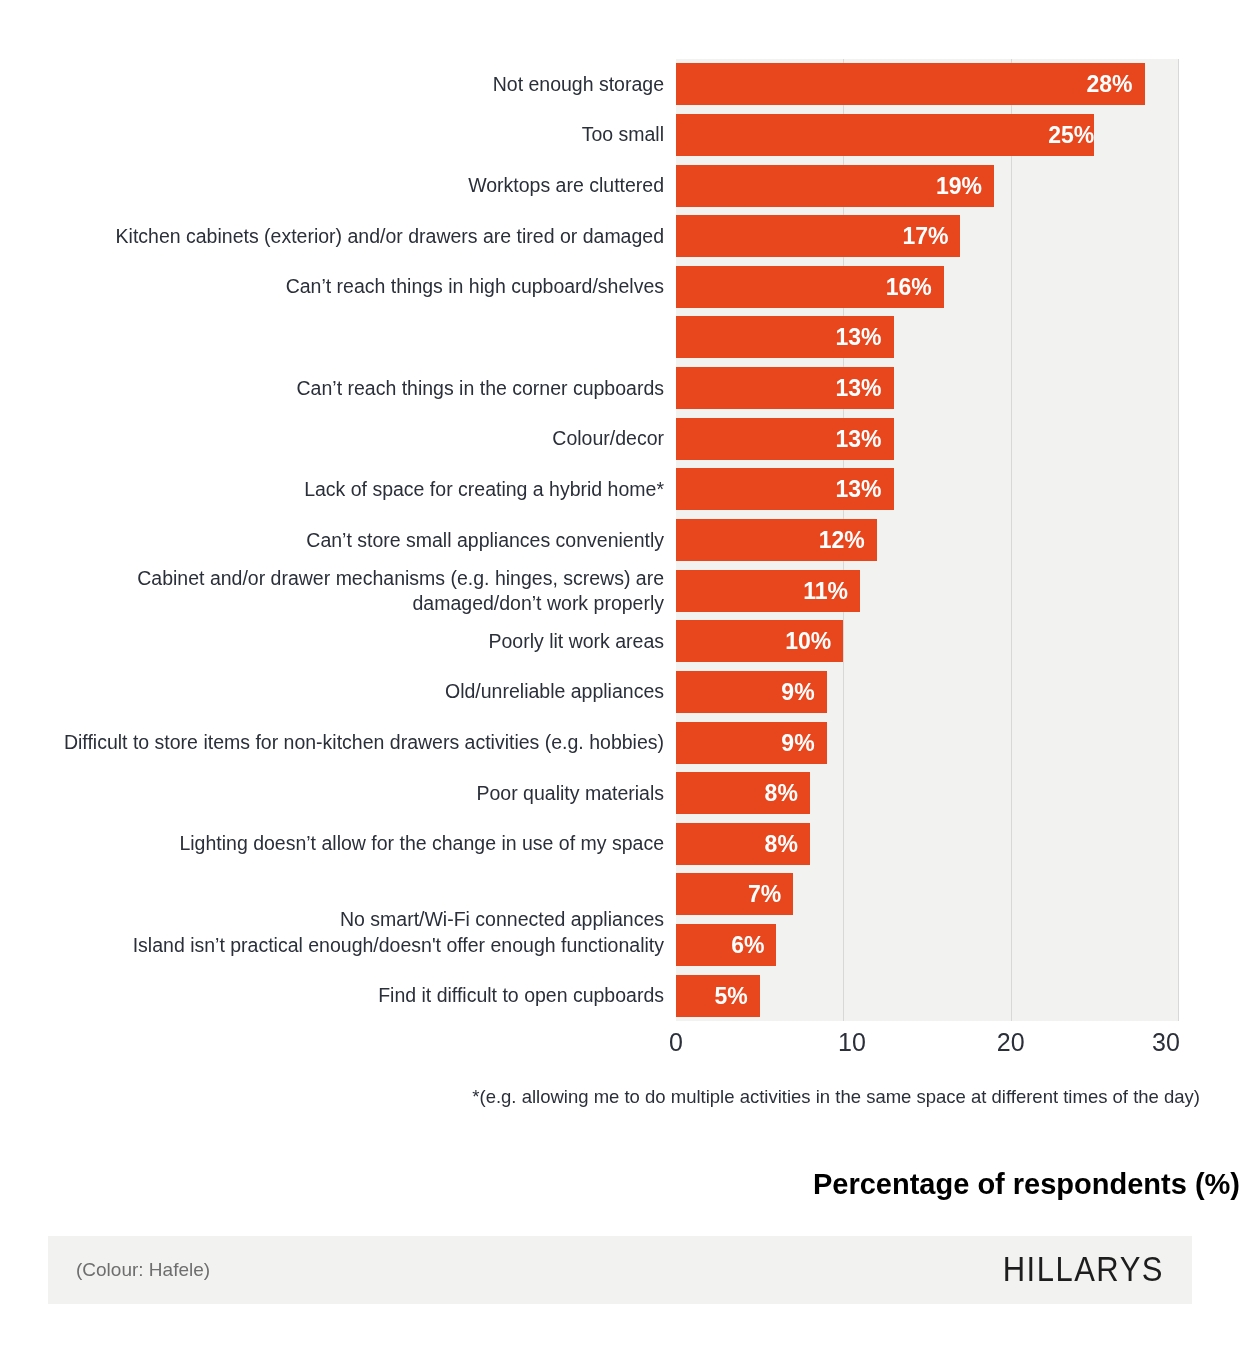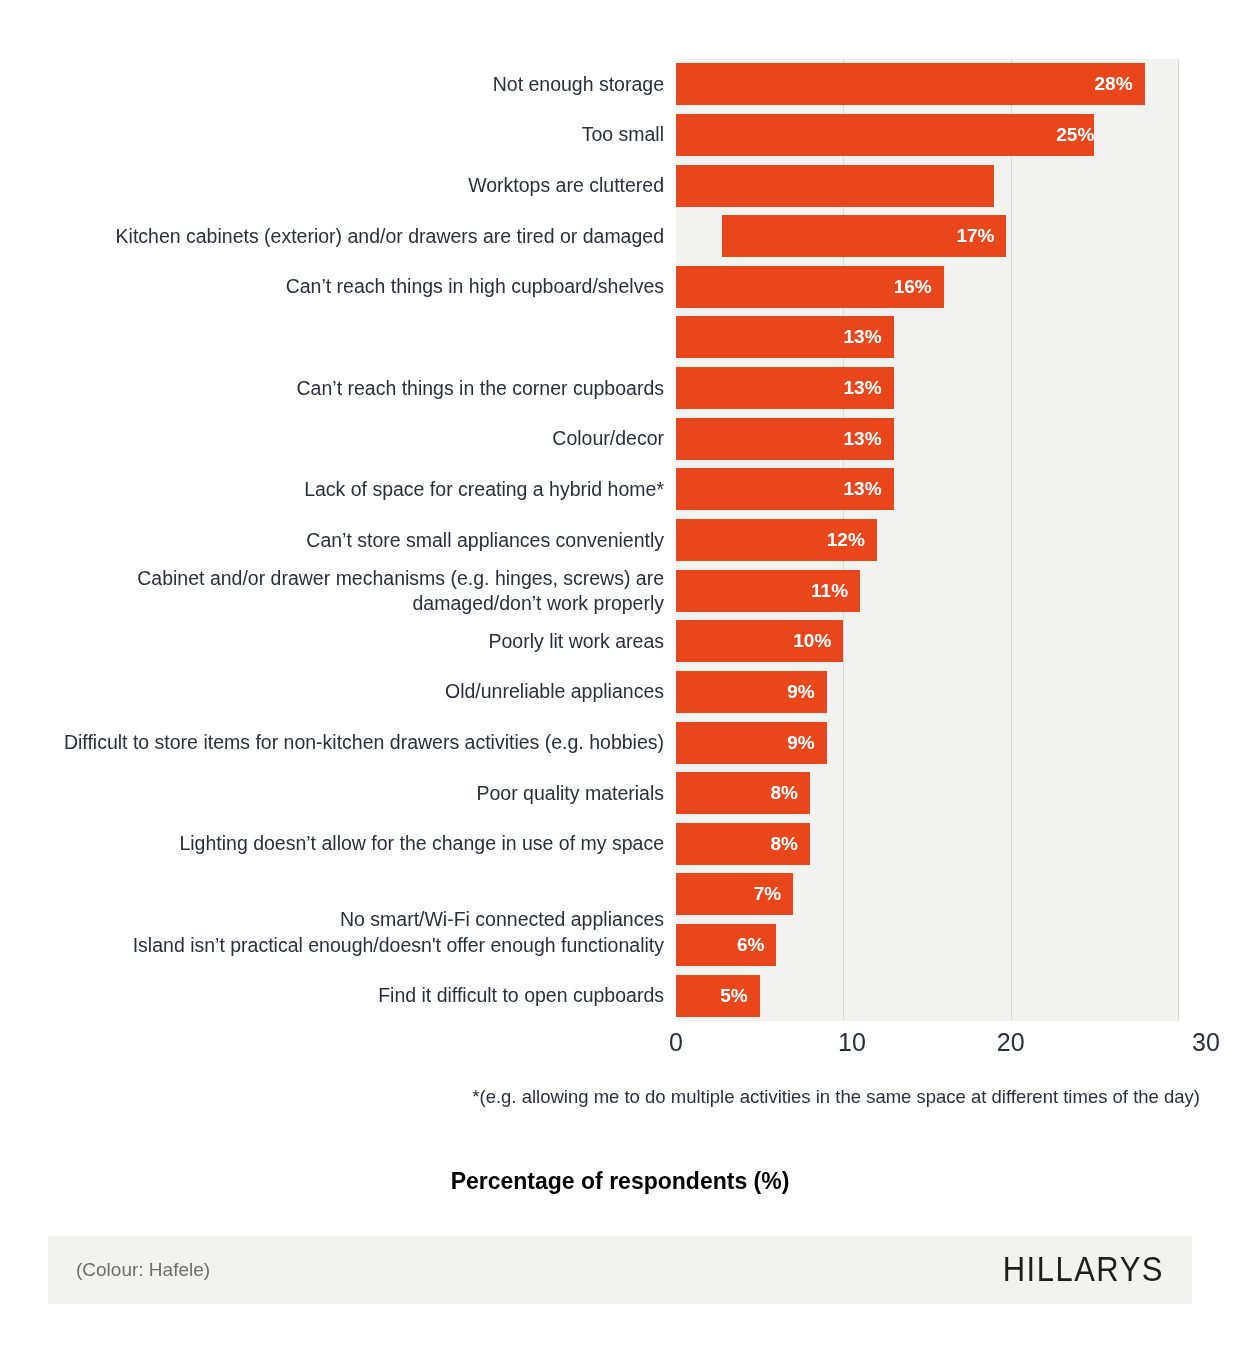--- a/index.html
+++ b/index.html
@@ -72,21 +72,21 @@
     top: 0;
     height: 42px;
     background: #e8471e;
   }
   .bar-value {
     position: absolute;
     top: 0;
     height: 42px;
     line-height: 42px;
     color: #ffffff;
-    font-size: 19px;
+    font-size: 23px;
     font-weight: bold;
     padding-right: 12px;
     box-sizing: border-box;
     text-align: right;
   }
 
   
   .cat-label {
     position: absolute;
     right: 0;
@@ -130,22 +130,22 @@
     text-align: right;
     font-size: 18.5px;
     color: #2a2f3a;
   }
 
   #x-axis-title {
     position: absolute;
     left: 0;
     top: 1168px;
     width: 1240px;
-    text-align: center;
-    font-size: 23px;
+    text-align: right;
+    font-size: 29px;
     font-weight: bold;
     color: #000000;
   }
 
   
   #footer {
     position: absolute;
     left: 48px;
     top: 1236px;
     width: 1144px;
@@ -208,22 +208,23 @@
         <div class="row" style="top: 4.31579px;">
           <div class="bar" style="width: 468.533px; background: rgb(232, 71, 30);"></div>
           <div class="bar-value" style="left: 0px; width: 468.533px;">28%</div>
         </div>
         <div class="row" style="top: 54.9474px;">
           <div class="bar" style="width: 418.333px; background: rgb(232, 71, 30);"></div>
           <div class="bar-value" style="left: 0px; width: 418.333px; margin-left: 12px;">25%</div>
         </div>
         <div class="row" style="top: 105.579px;">
           <div class="bar" style="width: 317.933px; background: rgb(232, 71, 30);"></div>
-        </div>
-        <div class="row" style="top: 156.211px; margin-left: 46px;">
+          <div class="bar-value" style="left: 0px; width: 317.933px;">19%</div>
+        </div>
+        <div class="row" style="top: 156.211px;">
           <div class="bar" style="width: 284.467px; background: rgb(232, 71, 30);"></div>
           <div class="bar-value" style="left: 0px; width: 284.467px;">17%</div>
         </div>
         <div class="row" style="top: 206.842px;">
           <div class="bar" style="width: 267.733px; background: rgb(232, 71, 30);"></div>
           <div class="bar-value" style="left: 0px; width: 267.733px;">16%</div>
         </div>
         <div class="row" style="top: 257.474px;">
           <div class="bar" style="width: 217.533px; background: rgb(232, 71, 30);"></div>
           <div class="bar-value" style="left: 0px; width: 217.533px;">13%</div>
@@ -280,21 +281,21 @@
           <div class="bar" style="width: 83.6667px; background: rgb(232, 71, 30);"></div>
           <div class="bar-value" style="left: 0px; width: 83.6667px;">5%</div>
         </div>
       </div>
   </div>
 
   <div id="x-ticks">
       <div class="x-tick" style="left: 0px;">0</div>
       <div class="x-tick" style="left: 176px; text-align: center;">10</div>
       <div class="x-tick" style="left: 334.667px;">20</div>
-      <div class="x-tick" style="left: 530px; text-align: center;">30</div>
+      <div class="x-tick" style="left: 490px; text-align: center;">30</div>
     </div>
 
   <div id="footnote">*(e.g. allowing me to do multiple activities in the same space at different times of the day)</div>
 
   <div id="x-axis-title">Percentage of respondents (%)</div>
 </div>
 
 <div id="footer">
   <span id="source-text">(Colour: Hafele)</span>
   <span id="brand-logo">HILLARYS</span>

